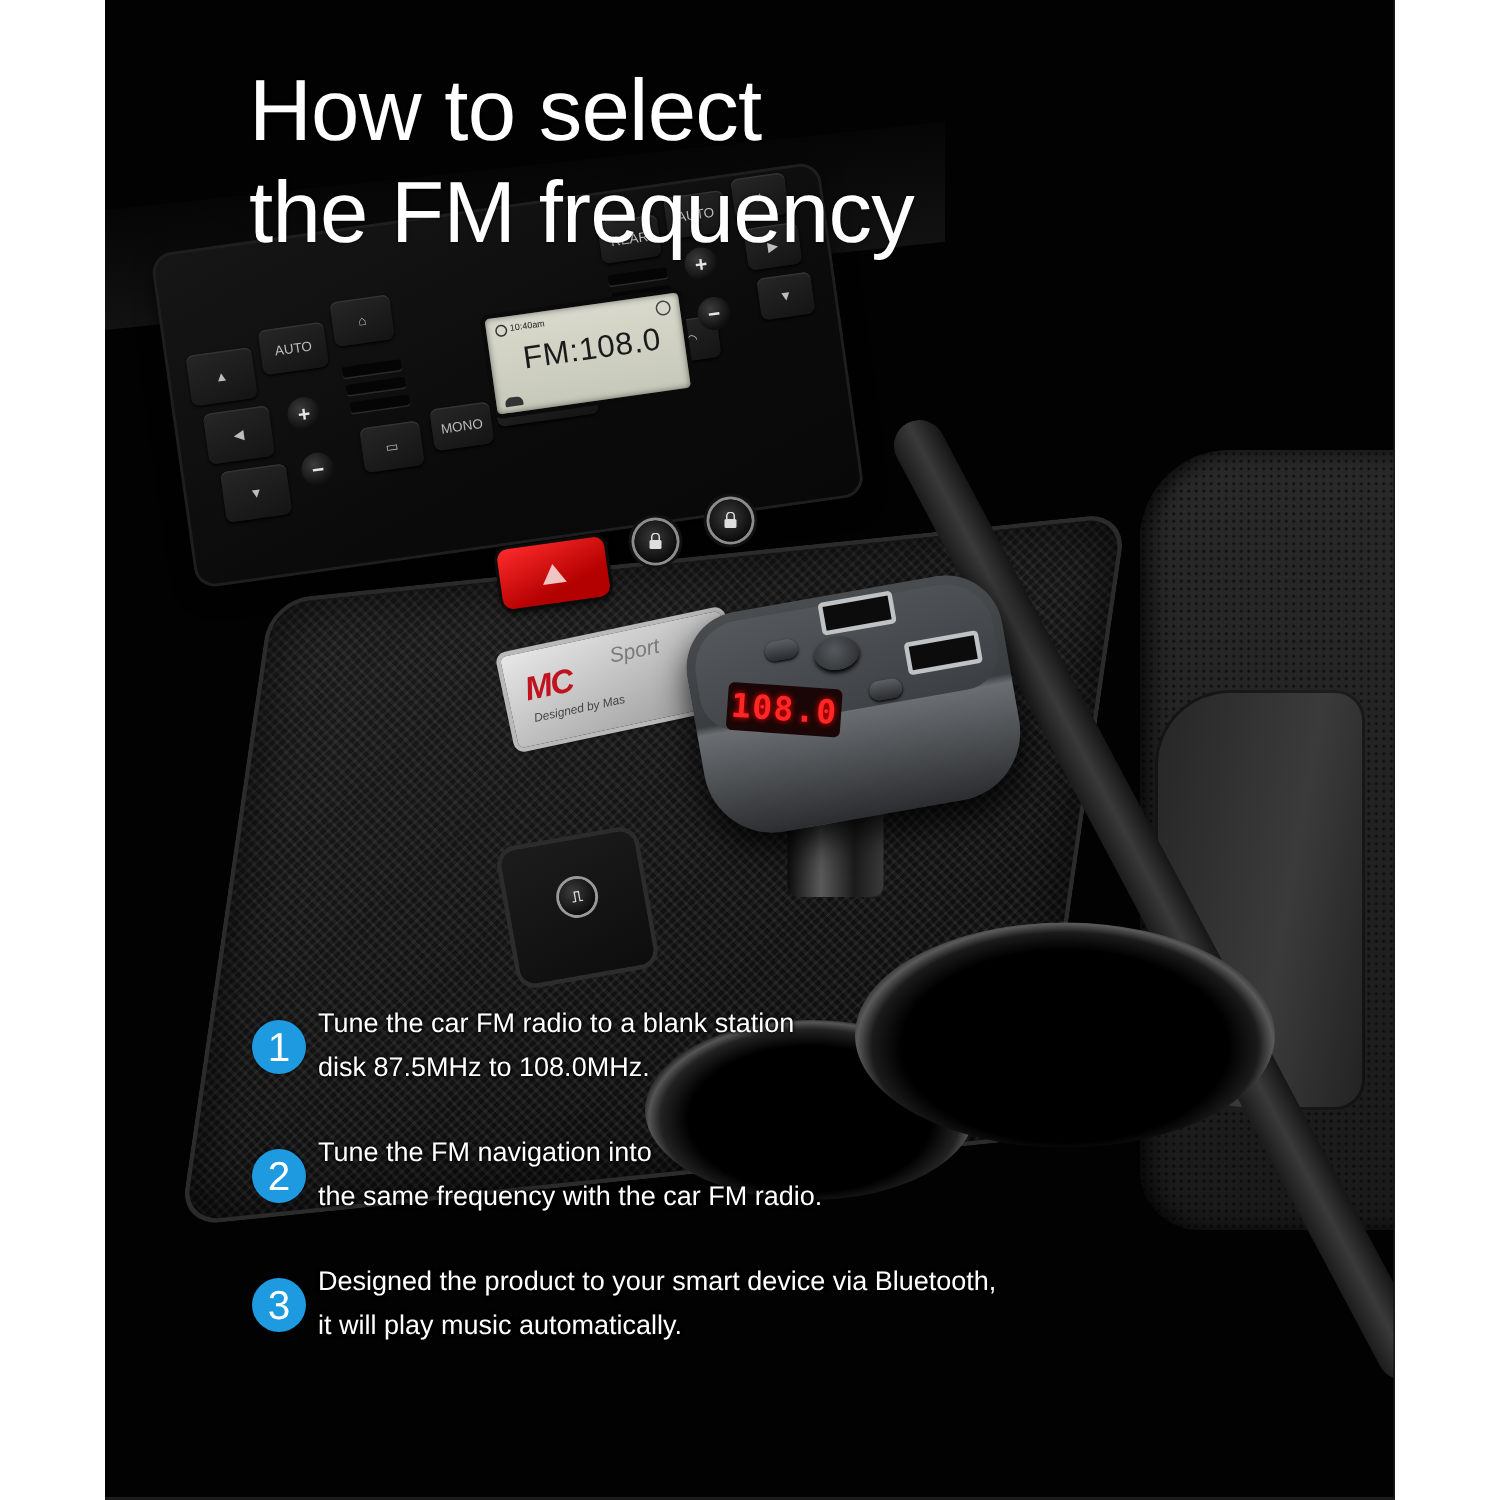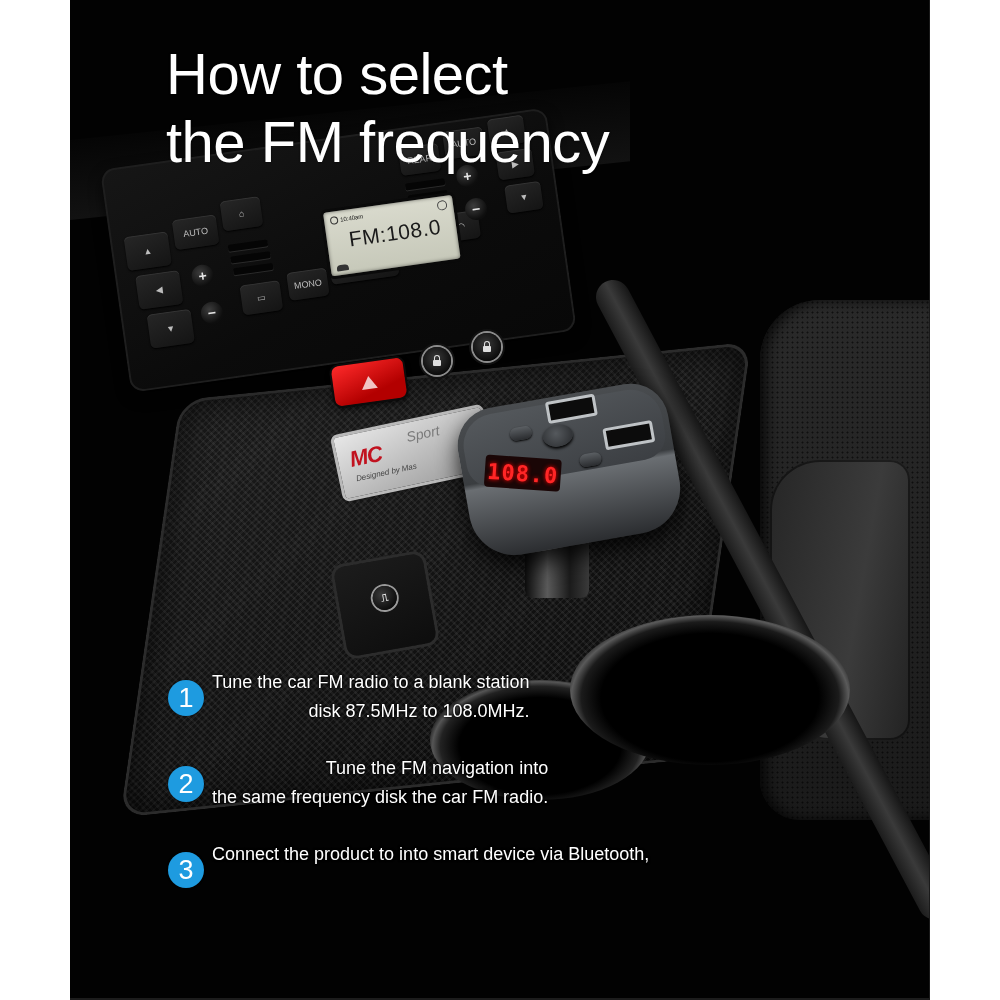--- a/index.html
+++ b/index.html
@@ -172,21 +172,21 @@
   .step {
     position: absolute; left: 98px; display: flex; align-items: flex-start;
   }
   .step-num {
     flex: 0 0 auto; width: 36px; height: 36px; border-radius: 50%;
     background: #1e9be0; color: #ffffff; font-size: 27px;
     display: flex; align-items: center; justify-content: center;
     margin-top: 12px; margin-right: 8px; box-shadow: 0 0 2px rgba(0,0,0,.6);
   }
   .step-text { color: #ffffff; font-size: 18px; line-height: 29px; text-shadow: 0 0 3px #000, 0 0 2px #000; }
-  .step-text span { display: block; text-align: right; }
+  .step-text span { display: block; }
 </style>
 </head>
 <body>
 
 <div class="panel">
 
   <div class="scene">
     <div class="dash-top"></div>
 
     <div class="seat"></div>
@@ -310,24 +310,25 @@
     <div class="step-text">
       <span>Tune the car FM radio to a blank station</span>
       <span>disk 87.5MHz to 108.0MHz.</span>
     </div>
   </div>
 
   <div class="step" style="top:754px;">
     <div class="step-num">2</div>
     <div class="step-text">
       <span>Tune the FM navigation into</span>
-      <span>the same frequency disk the car FM radio.</span>
+      <span>the same frequency with the car FM radio.</span>
     </div>
   </div>
 
   <div class="step" style="top:840px;">
     <div class="step-num">3</div>
     <div class="step-text">
-      <span>Connect the product to into smart device via Bluetooth,</span>
+      <span>Designed the product to your smart device via Bluetooth,</span>
+      <span>it will play music automatically.</span>
     </div>
   </div>
 
 </div>
 
 </body></html>

